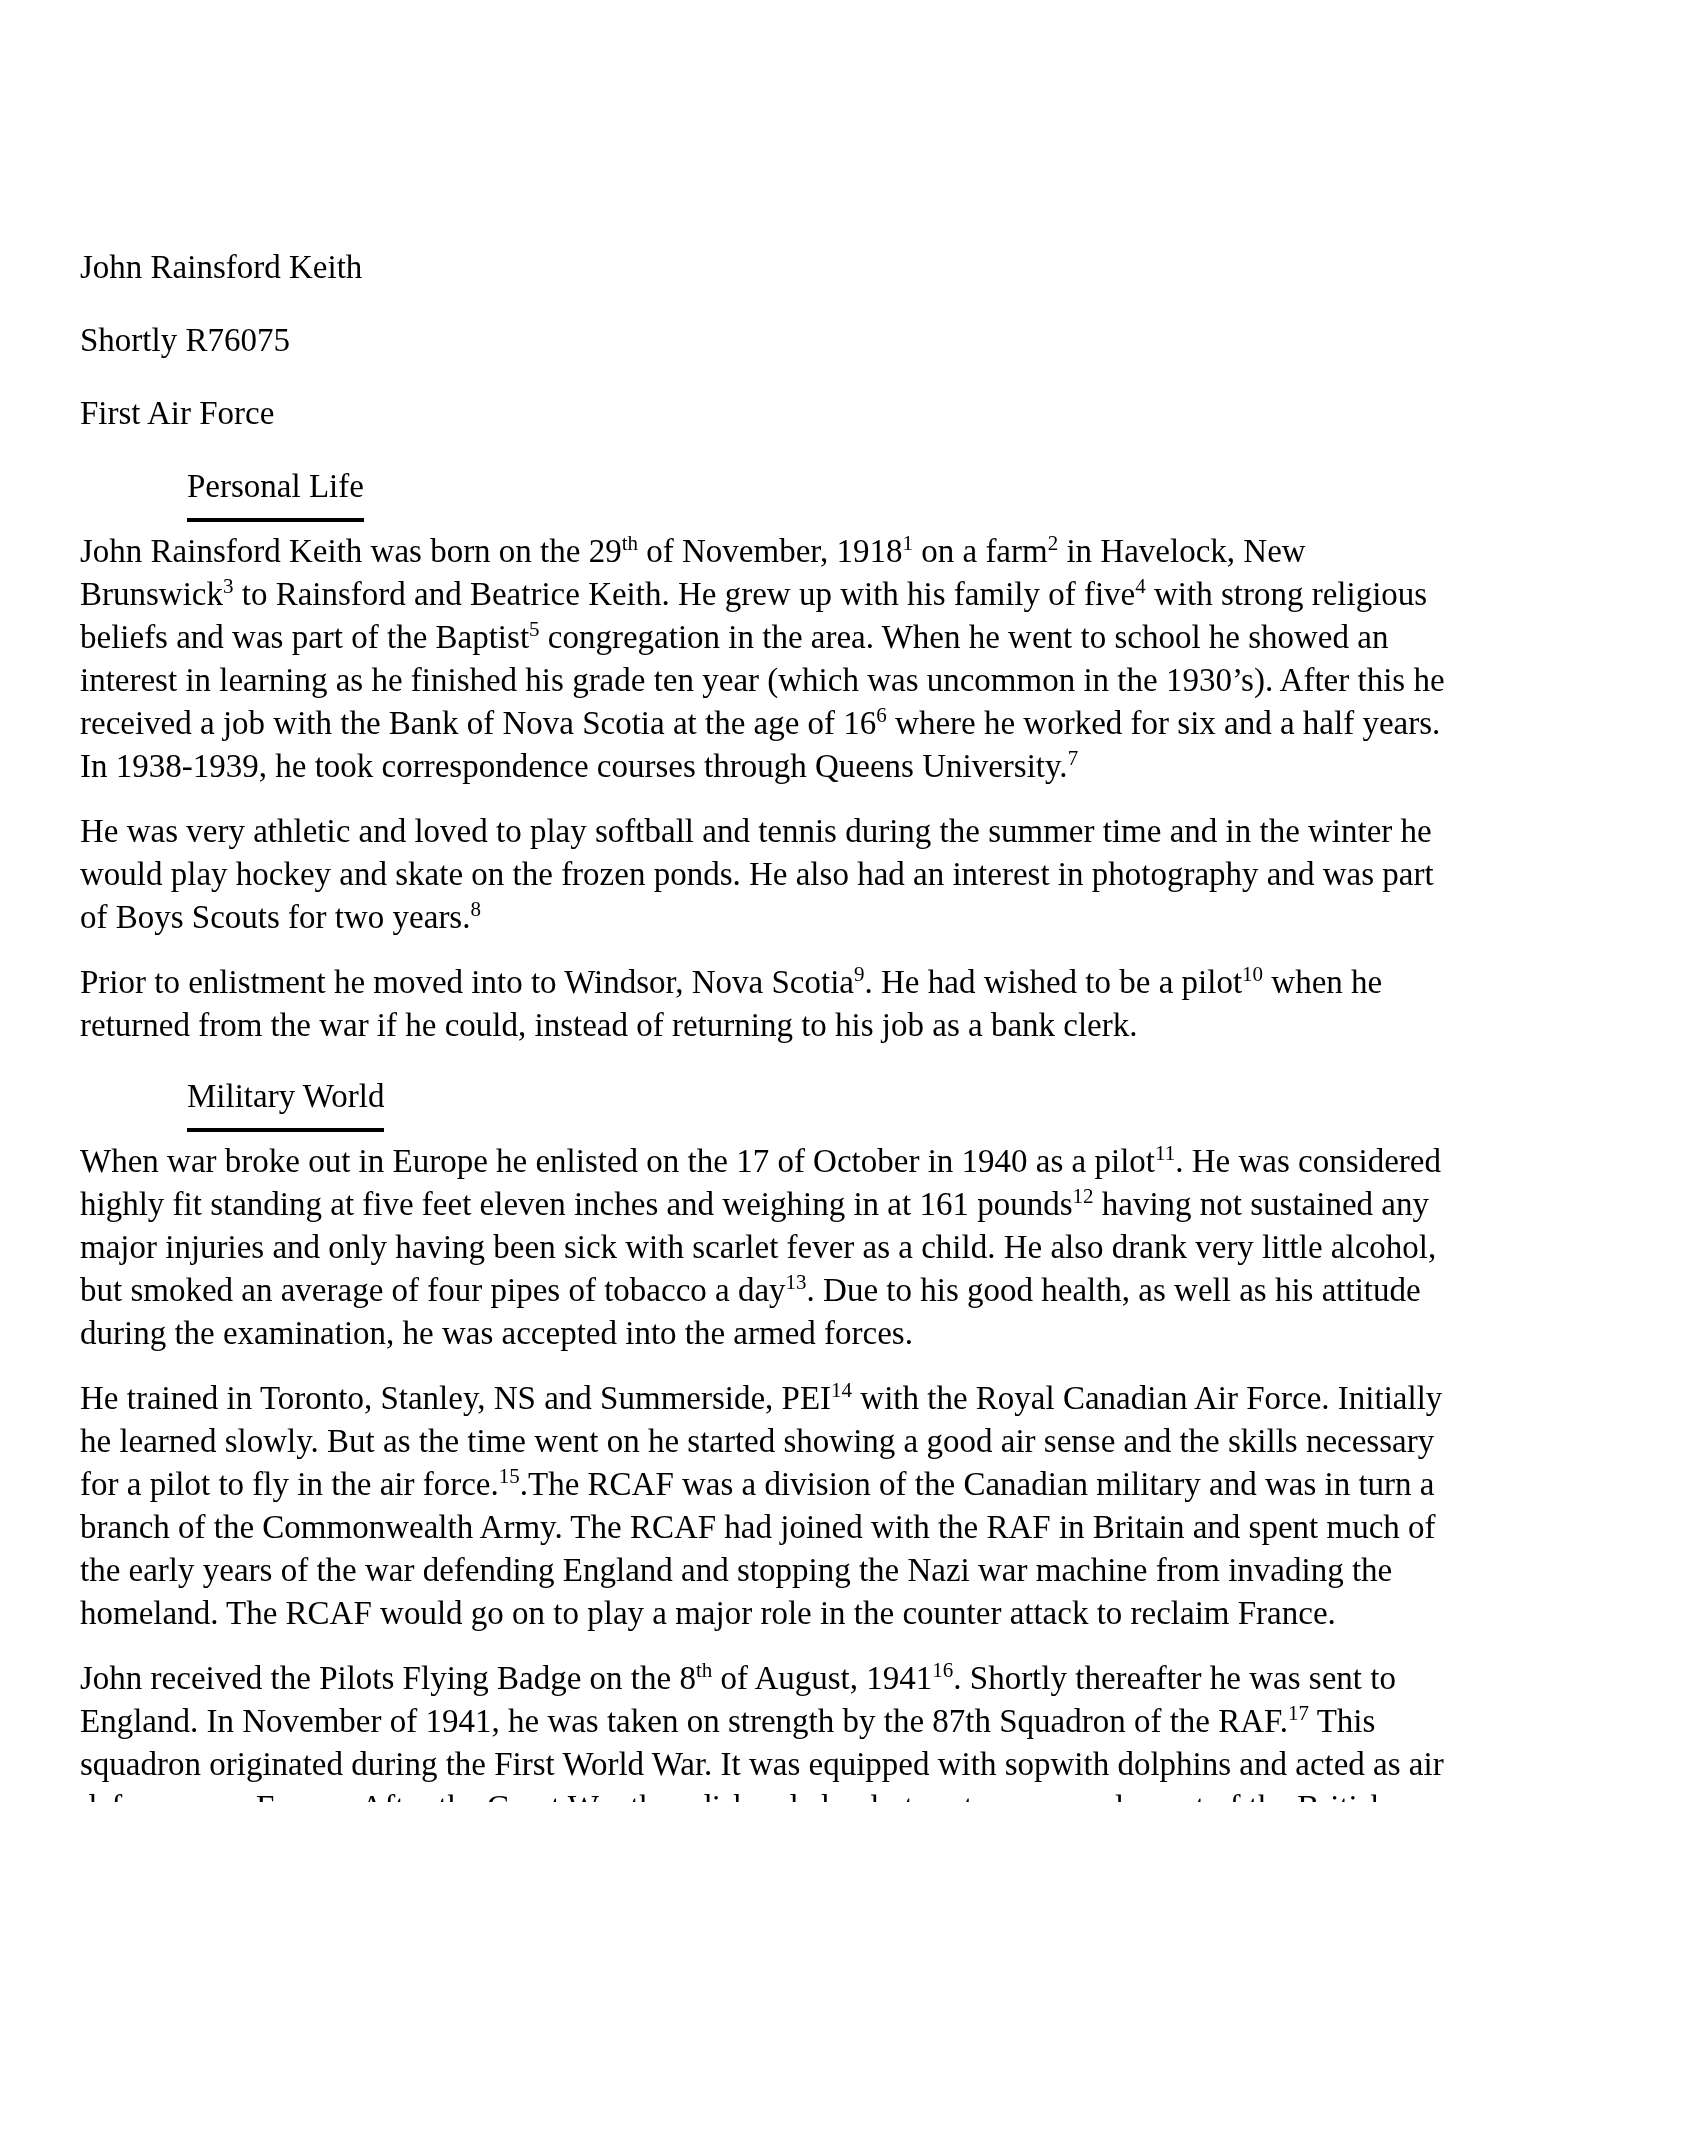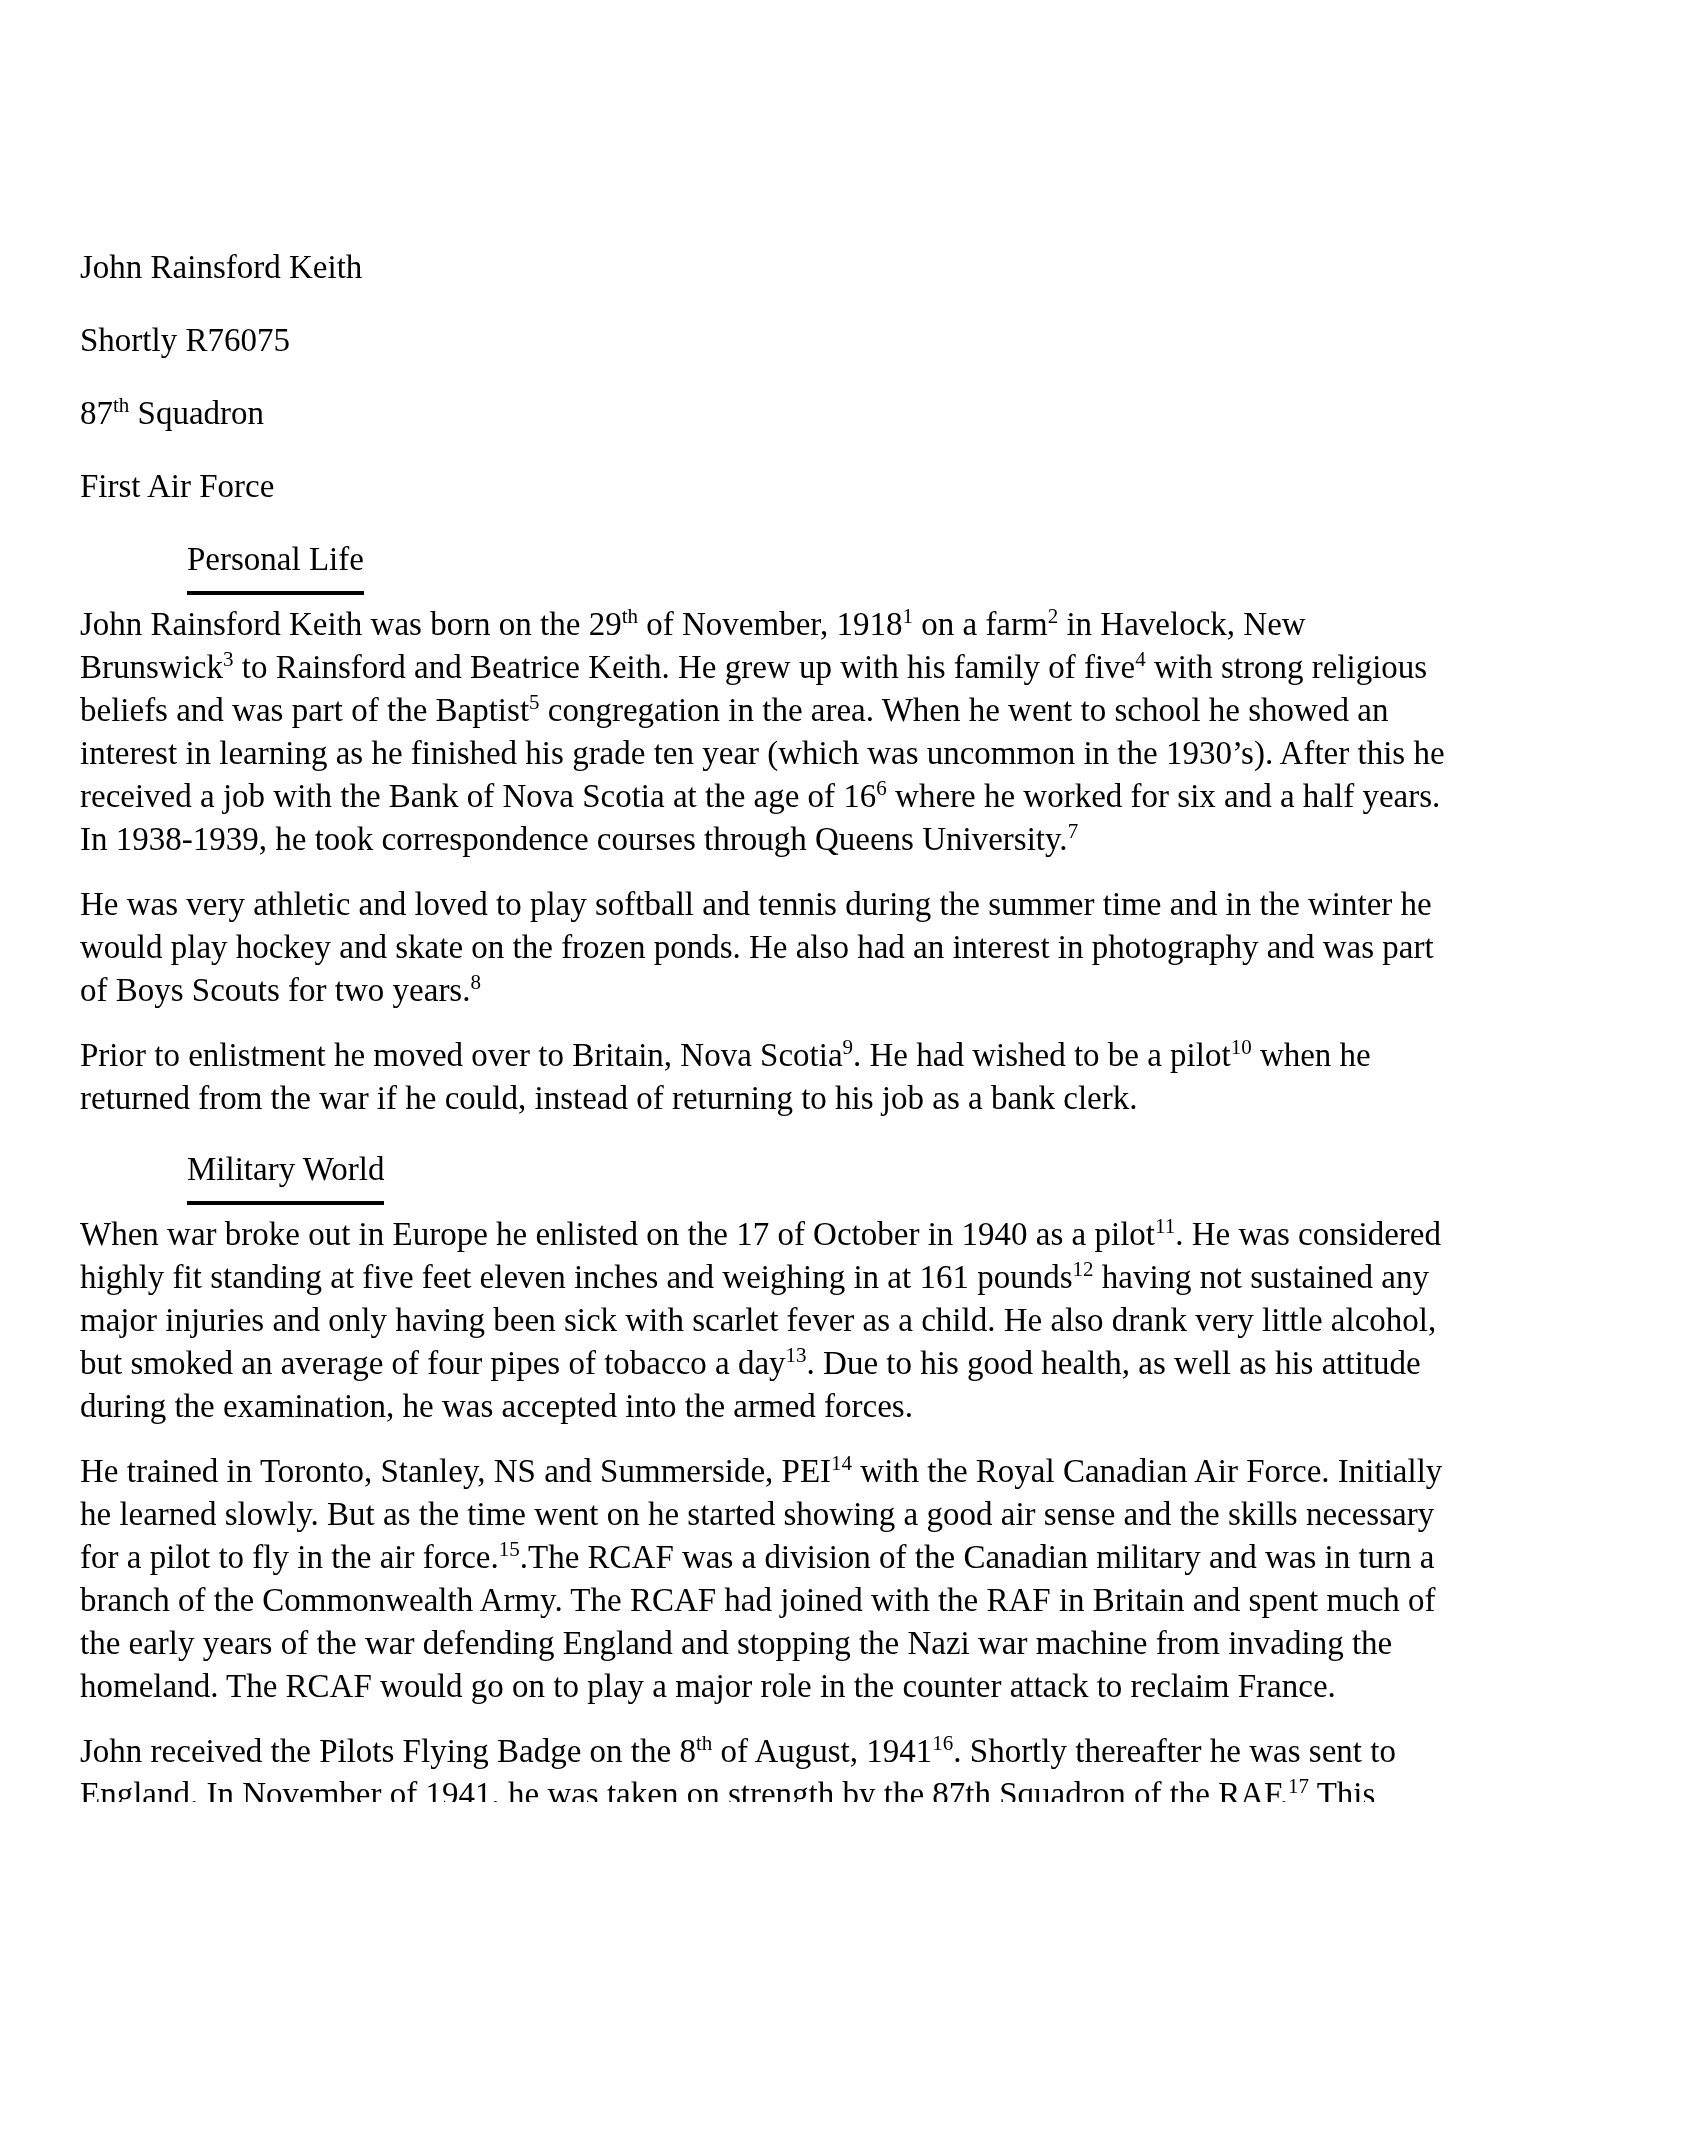--- a/index.html
+++ b/index.html
@@ -53,29 +53,28 @@
   }
 </style>
 </head>
 <body>
 
 <div class="page" style="background: rgb(255, 255, 255); color: rgb(0, 0, 0);">
   <div class="content">
     <div>
         <p class="hdr-line"><span>John Rainsford Keith</span></p>
         <p class="hdr-line"><span>Shortly R76075</span></p>
-        <p class="hdr-line"><span>87</span><sup>th</sup><span> Squadron</span></p>
         <p class="hdr-line"><span>First Air Force</span></p>
       </div>
     <div>
         <section>
           <h2 class="heading"><span class="underline">Personal Life</span></h2>
           <p class="para"><span>John Rainsford Keith was born on the 29</span><sup>th</sup><span> of November, 1918</span><sup>1</sup><span> on a farm</span><sup>2</sup><span> in Havelock, New Brunswick</span><sup>3</sup><span> to Rainsford and Beatrice Keith. He grew up with his family of five</span><sup>4</sup><span> with strong religious beliefs and was part of the Baptist</span><sup>5</sup><span> congregation in the area. When he went to school he showed an interest in learning as he finished his grade ten year (which was uncommon in the 1930’s). After this he received a job with the Bank of Nova Scotia at the age of 16</span><sup>6</sup><span> where he worked for six and a half years. In 1938-1939, he took correspondence courses through Queens University.</span><sup>7</sup></p>
           <p class="para"><span>He was very athletic and loved to play softball and tennis during the summer time and in the winter he would play hockey and skate on the frozen ponds. He also had an interest in photography and was part of Boys Scouts for two years.</span><sup>8</sup></p>
-          <p class="para"><span>Prior to enlistment he moved over to Britain, Nova Scotia</span><sup>9</sup><span>. He had wished to be a pilot</span><sup>10</sup><span> when he returned from the war if he could, instead of returning to his job as a bank clerk.</span></p>
+          <p class="para"><span>Prior to enlistment he moved into to Windsor, Nova Scotia</span><sup>9</sup><span>. He had wished to be a pilot</span><sup>10</sup><span> when he returned from the war if he could, instead of returning to his job as a bank clerk.</span></p>
         </section>
         <section>
           <h2 class="heading"><span class="underline">Military World</span></h2>
           <p class="para"><span>When war broke out in Europe he enlisted on the 17 of October in 1940 as a pilot</span><sup>11</sup><span>. He was considered highly fit standing at five feet eleven inches and weighing in at 161 pounds</span><sup>12</sup><span> having not sustained any major injuries and only having been sick with scarlet fever as a child. He also drank very little alcohol, but smoked an average of four pipes of tobacco a day</span><sup>13</sup><span>. Due to his good health, as well as his attitude during the examination, he was accepted into the armed forces.</span></p>
           <p class="para"><span>He trained in Toronto, Stanley, NS and Summerside, PEI</span><sup>14</sup><span> with the Royal Canadian Air Force. Initially he learned slowly. But as the time went on he started showing a good air sense and the skills necessary for a pilot to fly in the air force.</span><sup>15</sup><span>.The RCAF was a division of the Canadian military and was in turn a branch of the Commonwealth Army. The RCAF had joined with the RAF in Britain and spent much of the early years of the war defending England and stopping the Nazi war machine from invading the homeland. The RCAF would go on to play a major role in the counter attack to reclaim France.</span></p>
           <p class="para"><span>John received the Pilots Flying Badge on the 8</span><sup>th</sup><span> of August, 1941</span><sup>16</sup><span>. Shortly thereafter he was sent to England. In November of 1941, he was taken on strength by the 87th Squadron of the RAF.</span><sup>17</sup><span> This squadron originated during the First World War. It was equipped with sopwith dolphins and acted as air defense over France. After the Great War they disbanded only to return as an element of the British Expeditionary Force in equipped now with Hawker Hurricanes</span><sup>18</sup><span>.</span></p>
         </section>
       </div>
   </div>
 </div>

